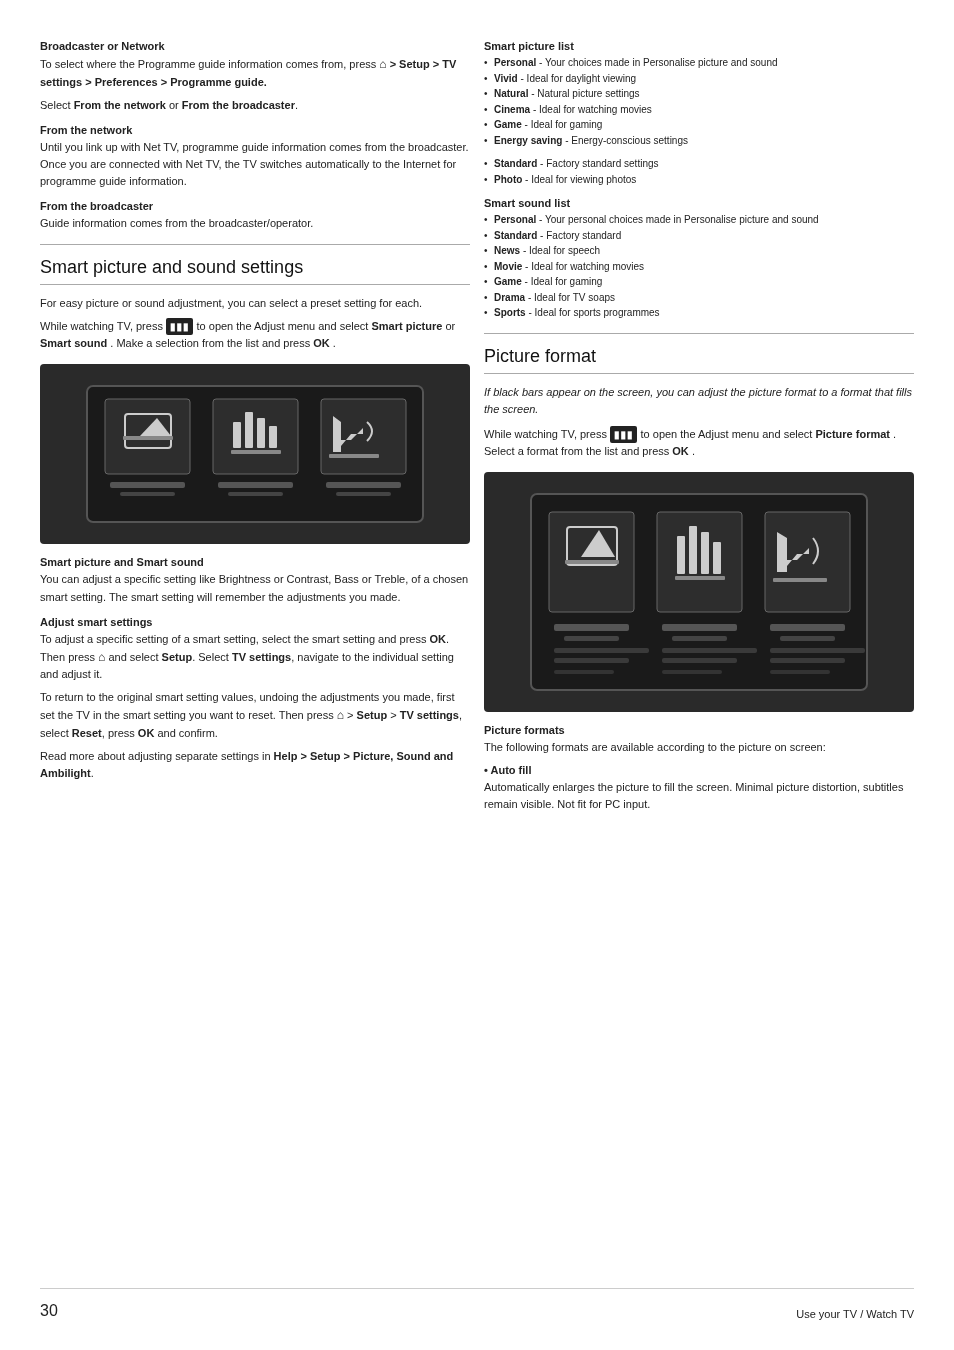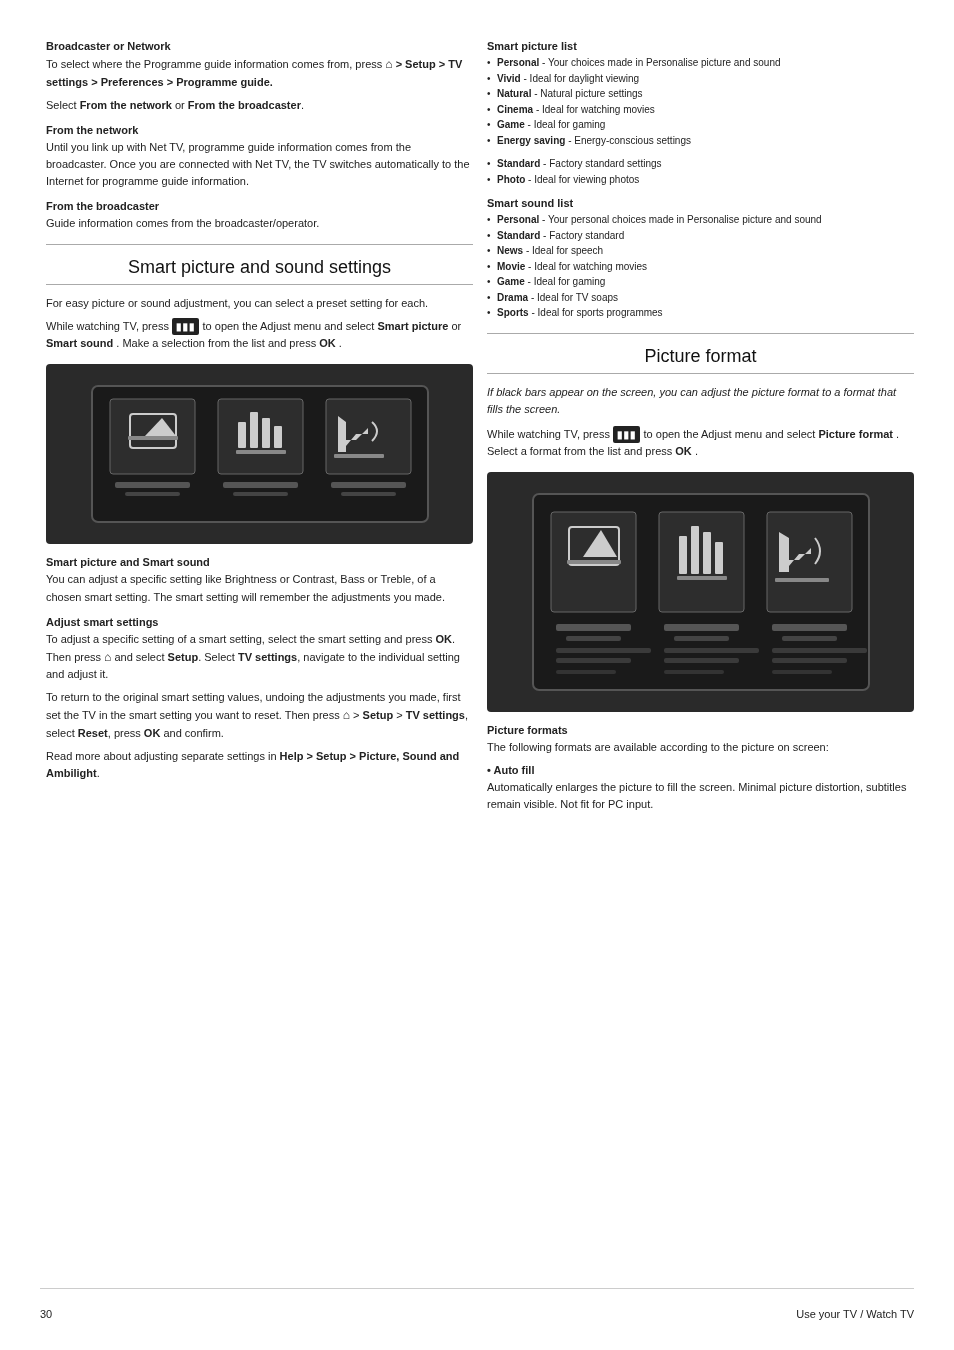--- a/index.html
+++ b/index.html
@@ -15,39 +15,37 @@
       width: 954px;
       min-height: 1350px;
       padding: 30px 40px 30px 40px;
       display: flex;
       flex-direction: column;
     }
     .two-col {
       display: flex;
       gap: 14px;
       flex: 1;
-      margin-left: 6px;
     }
     .col-left {
       flex: 1;
       min-width: 0;
     }
     .col-right {
       flex: 1;
       min-width: 0;
     }
     h2.section-title {
       font-size: 18px;
       font-weight: normal;
       border-bottom: 1px solid #aaa;
       padding-bottom: 6px;
       margin-bottom: 10px;
       margin-top: 10px;
       color: #111;
-      text-align: center;
     }
     h3.subsection {
       font-size: 11px;
       font-weight: bold;
       margin-top: 10px;
       margin-bottom: 3px;
     }
     p {
       font-size: 11px;
       line-height: 1.55;
@@ -92,21 +90,21 @@
     }
     .page-footer {
       display: flex;
       justify-content: space-between;
       align-items: flex-end;
       margin-top: 20px;
       border-top: 1px solid #ccc;
       padding-top: 6px;
     }
     .page-number {
-      font-size: 11px;
+      font-size: 16px;
     }
     .page-section-label {
       font-size: 11px;
       margin-top: 13px;
     }
     .icon-inline {
       display: inline-block;
       background: #222;
       color: #fff;
       font-size: 10px;

